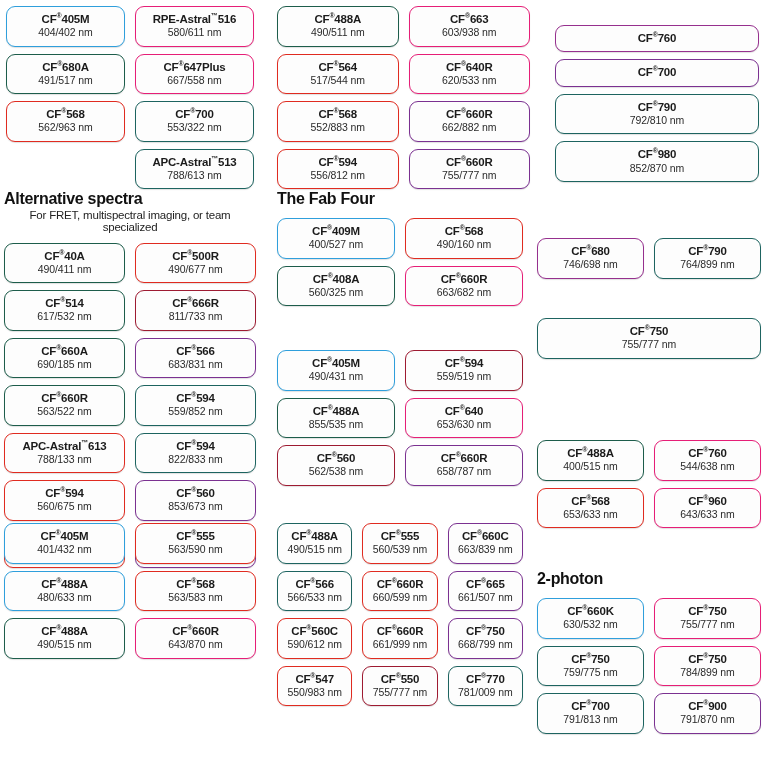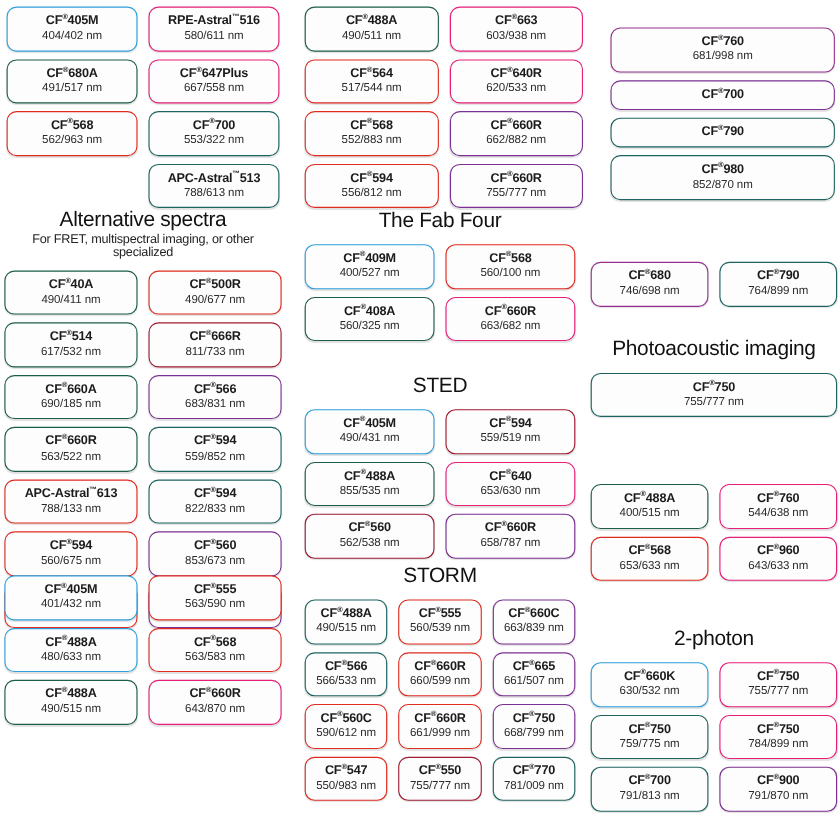--- a/index.html
+++ b/index.html
@@ -41,24 +41,23 @@
   .c-green   { border-color: #1d5d4b; }
   .c-red     { border-color: #e02b20; }
   .c-magenta { border-color: #e61e77; }
   .c-purple  { border-color: #7b3191; }
   .c-teal    { border-color: #1d6460; }
   .c-darkred { border-color: #9e1b32; }
   .c-plum    { border-color: #96308e; }
 
   
   .sec-title {
-    font-size: 19px;
-    font-weight: normal;
+    font-size: 16px;
+    font-weight: bold;
     color: #111;
-    text-align: center;
     letter-spacing: -0.3px;
   }
   .sec-title.two-line { line-height: 1.1; }
   .sec-sub {
     font-size: 11.5px;
     color: #232323;
     text-align: center;
     margin-top: 1px;
     letter-spacing: -0.2px;
   }
@@ -162,38 +161,38 @@
         <div class="chip c-purple">
           <div class="nm-name">CF<sup>®</sup>660R</div>
           <div class="nm-val">755/777 nm</div>
         </div>
       </div>
     </div>
   <div class="blk" id="top-right">
       <div class="grid cols1">
         <div class="chip c-plum">
           <div class="nm-name">CF<sup>®</sup>760</div>
-          <div class="nm-val">681/998 nm</div>
         </div>
         <div class="chip c-purple">
           <div class="nm-name">CF<sup>®</sup>700</div>
         </div>
         <div class="chip c-teal">
           <div class="nm-name">CF<sup>®</sup>790</div>
+          <div class="nm-val">792/810 nm</div>
         </div>
         <div class="chip c-teal">
           <div class="nm-name">CF<sup>®</sup>980</div>
           <div class="nm-val">852/870 nm</div>
         </div>
       </div>
     </div>
 
   <div class="blk" id="alt-spec">
       <div class="sec-title two-line">Alternative spectra</div>
-      <div class="sec-sub">For FRET, multispectral imaging, or other specialized</div>
+      <div class="sec-sub">For FRET, multispectral imaging, or team specialized</div>
       <div class="hdr-gap"></div>
       <div class="grid cols2">
         <div class="chip c-green">
           <div class="nm-name">CF<sup>®</sup>40A</div>
           <div class="nm-val">490/411 nm</div>
         </div>
         <div class="chip c-red">
           <div class="nm-name">CF<sup>®</sup>500R</div>
           <div class="nm-val">490/677 nm</div>
         </div>
@@ -250,34 +249,33 @@
   <div class="blk" id="fabfour">
       <div class="sec-title">The Fab Four</div>
       <div class="hdr-gap"></div>
       <div class="grid cols2">
         <div class="chip c-blue">
           <div class="nm-name">CF<sup>®</sup>409M</div>
           <div class="nm-val">400/527 nm</div>
         </div>
         <div class="chip c-red">
           <div class="nm-name">CF<sup>®</sup>568</div>
-          <div class="nm-val">560/100 nm</div>
+          <div class="nm-val">490/160 nm</div>
         </div>
         <div class="chip c-green">
           <div class="nm-name">CF<sup>®</sup>408A</div>
           <div class="nm-val">560/325 nm</div>
         </div>
         <div class="chip c-magenta">
           <div class="nm-name">CF<sup>®</sup>660R</div>
           <div class="nm-val">663/682 nm</div>
         </div>
       </div>
     </div>
   <div class="blk" id="sted">
-      <div class="sec-title">STED</div>
       <div class="hdr-gap"></div>
       <div class="grid cols2">
         <div class="chip c-blue">
           <div class="nm-name">CF<sup>®</sup>405M</div>
           <div class="nm-val">490/431 nm</div>
         </div>
         <div class="chip c-darkred">
           <div class="nm-name">CF<sup>®</sup>594</div>
           <div class="nm-val">559/519 nm</div>
         </div>
@@ -322,21 +320,20 @@
           <div class="nm-name">CF<sup>®</sup>488A</div>
           <div class="nm-val">490/515 nm</div>
         </div>
         <div class="chip c-magenta">
           <div class="nm-name">CF<sup>®</sup>660R</div>
           <div class="nm-val">643/870 nm</div>
         </div>
       </div>
     </div>
   <div class="blk" id="storm">
-      <div class="sec-title">STORM</div>
       <div class="hdr-gap"></div>
       <div class="grid cols3">
         <div class="chip c-teal">
           <div class="nm-name">CF<sup>®</sup>488A</div>
           <div class="nm-val">490/515 nm</div>
         </div>
         <div class="chip c-red">
           <div class="nm-name">CF<sup>®</sup>555</div>
           <div class="nm-val">560/539 nm</div>
         </div>
@@ -389,21 +386,20 @@
           <div class="nm-name">CF<sup>®</sup>680</div>
           <div class="nm-val">746/698 nm</div>
         </div>
         <div class="chip c-teal">
           <div class="nm-name">CF<sup>®</sup>790</div>
           <div class="nm-val">764/899 nm</div>
         </div>
       </div>
     </div>
   <div class="blk" id="photo">
-      <div class="sec-title two-line">Photoacoustic imaging</div>
       <div class="hdr-gap"></div>
       <div class="grid cols1">
         <div class="chip c-teal">
           <div class="nm-name">CF<sup>®</sup>750</div>
           <div class="nm-val">755/777 nm</div>
         </div>
       </div>
     </div>
   <div class="blk" id="tirf">
       <div class="hdr-gap"></div>

